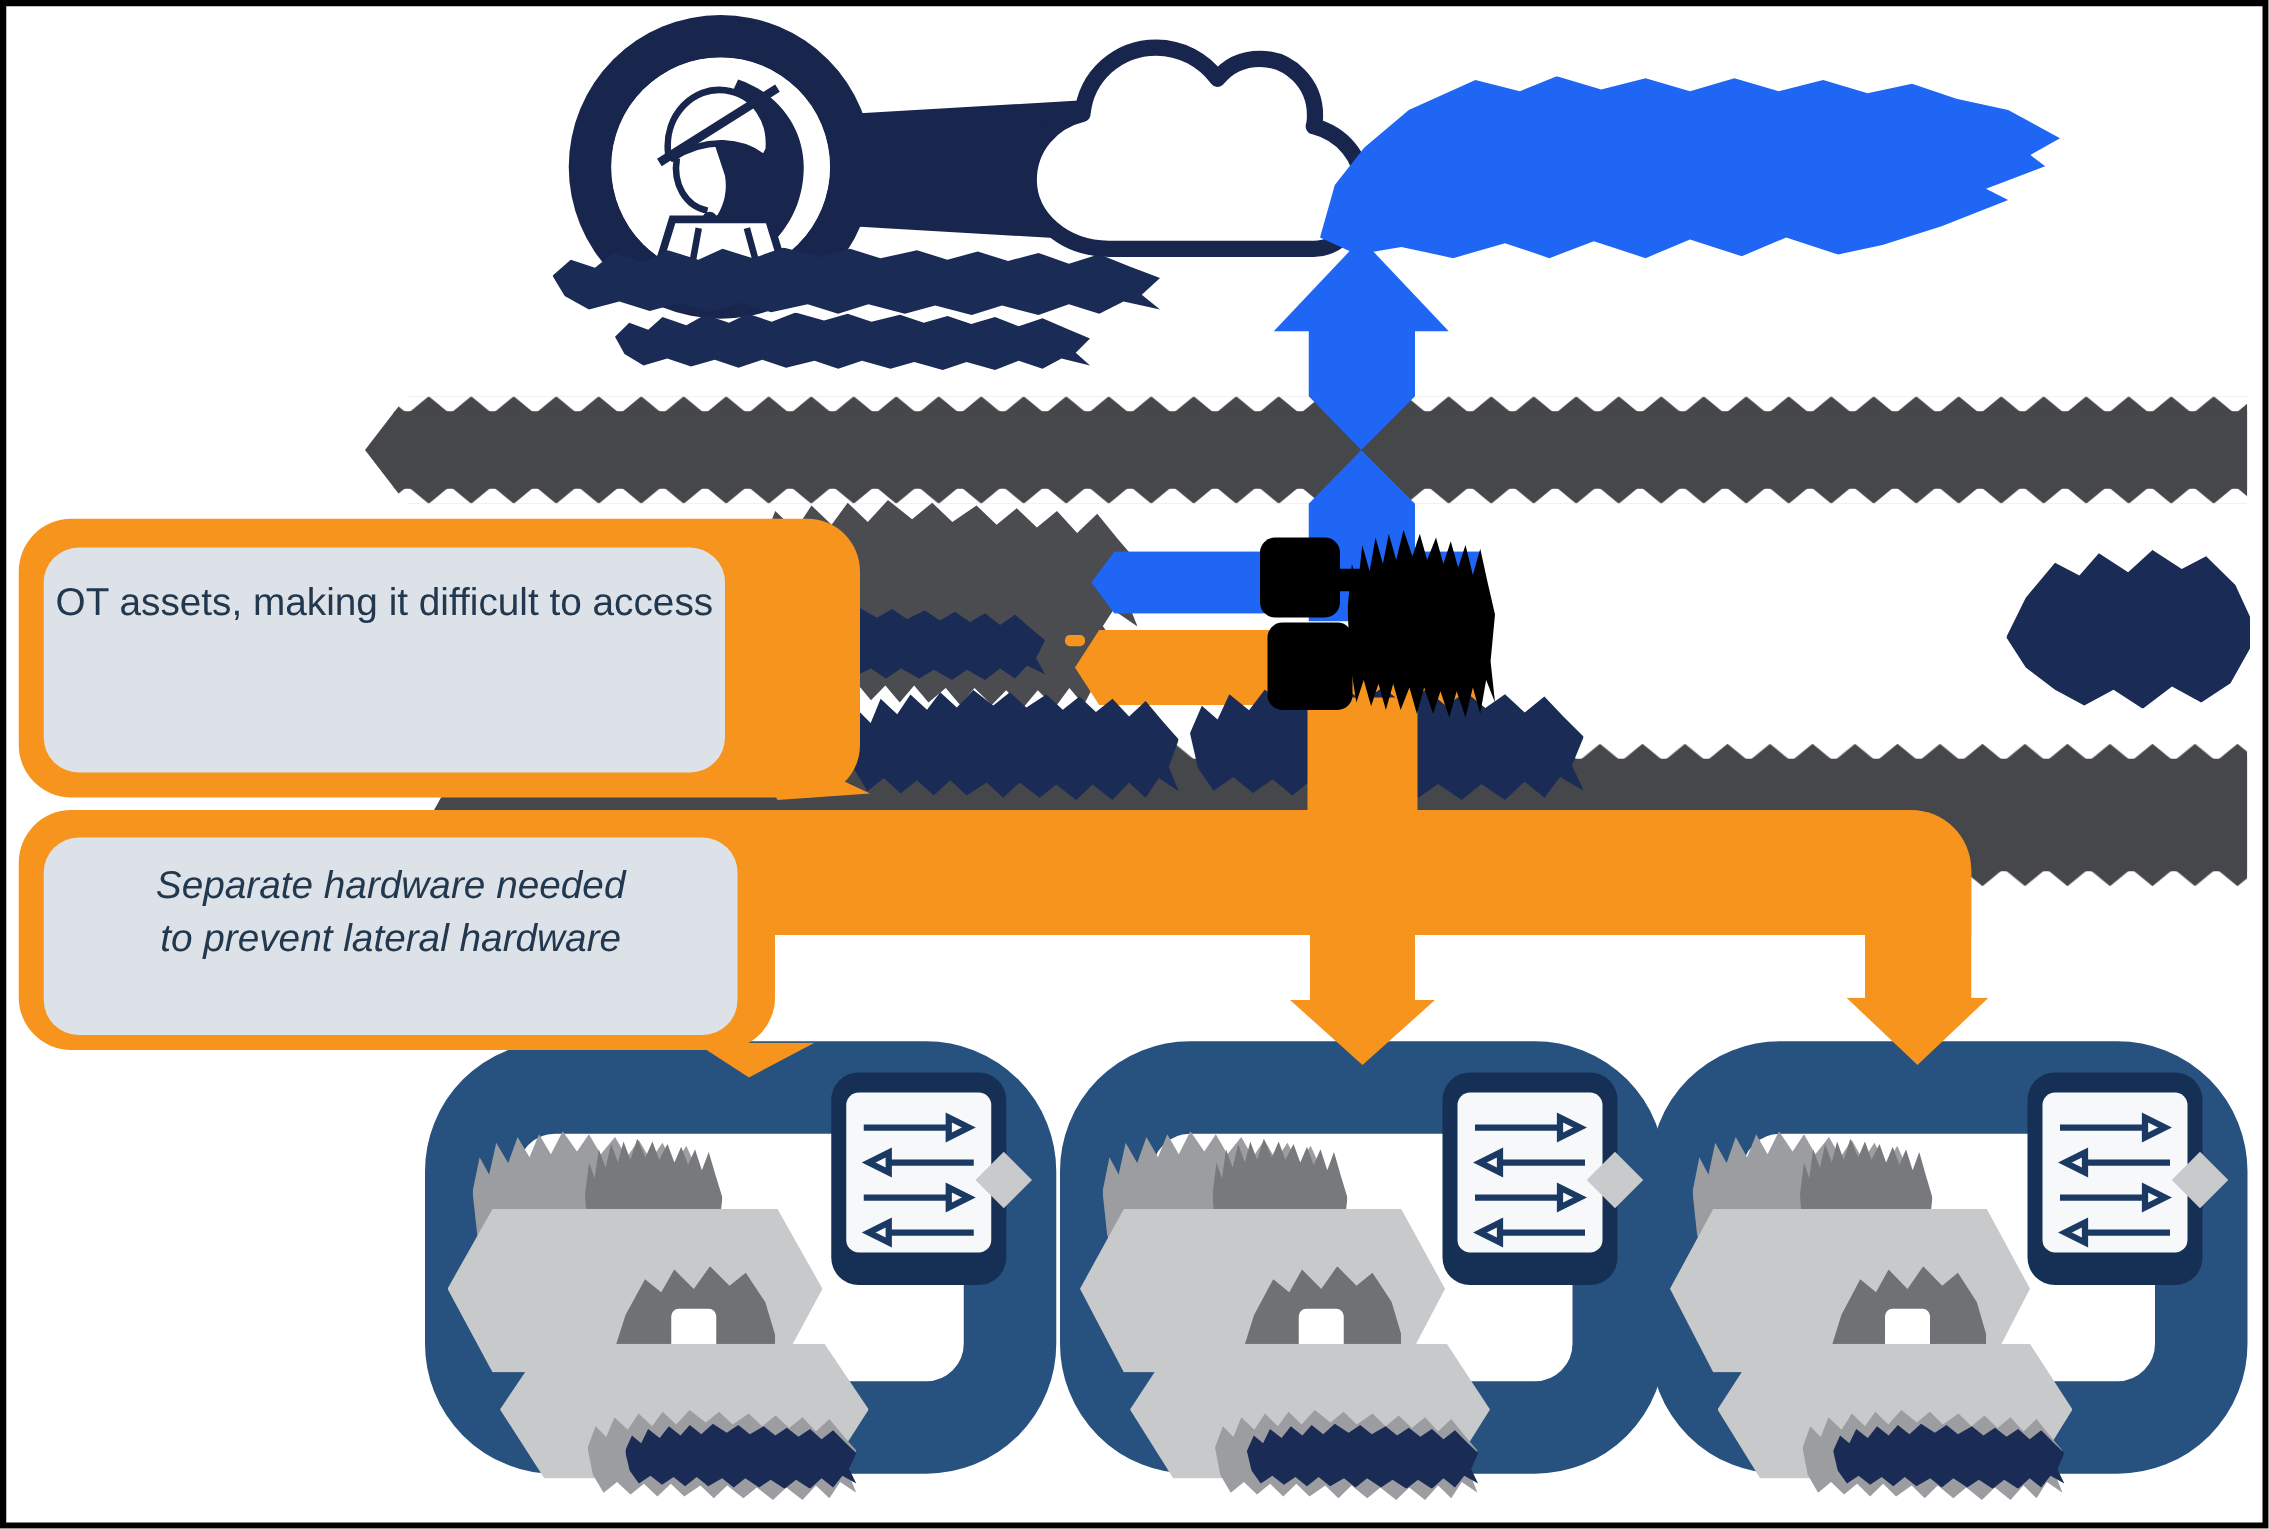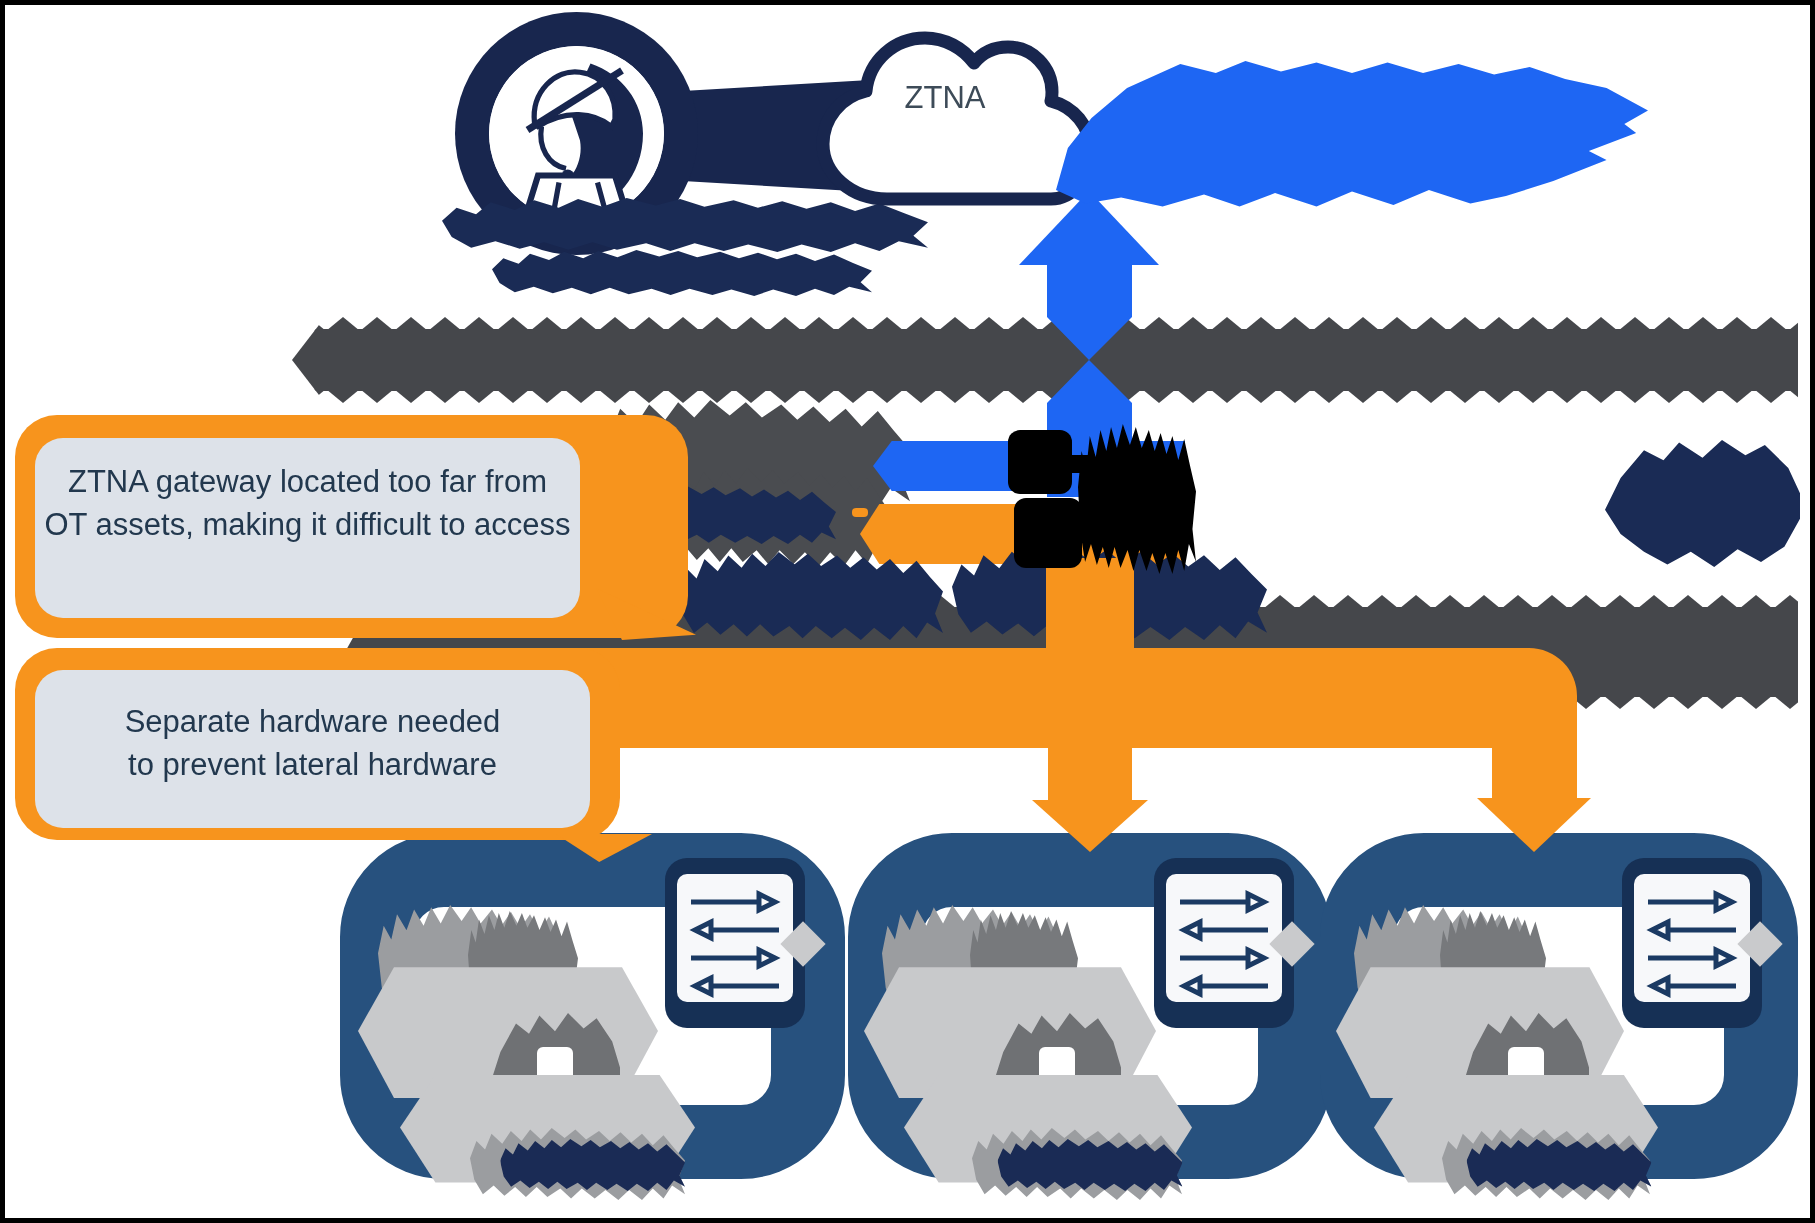--- a/index.html
+++ b/index.html
@@ -109,21 +109,20 @@
 
   <div class="abs navy-blob garble" style="left:442px;top:198px;width:486px;height:54px;"></div>
   <div class="abs navy-blob garble" style="left:492px;top:250px;width:380px;height:46px;"></div>
 
   <svg class="abs" style="left:795px;top:15px;" width="310" height="200" viewBox="0 0 310 200">
     <path d="M256 184 L92 184 C56 184 28 159 28 129 C28 103 46 82 71 76 C74 46 99 23 130 23 C150 23 168 33 179 48
              C187 38 199 32 213 32 C237 32 257 52 257 77 C257 80 257 83 256 86 C279 92 295 111 295 134
              C295 162 278 184 256 184 Z" fill="#ffffff" stroke="#18264E" stroke-width="13" stroke-linejoin="round"></path>
   </svg>
   <div class="cloud-text">
-    <div>ZTNA</div>
   </div>
 
   <div class="abs" style="left:1056px;top:58px;width:592px;height:150px;background:#1E66F3;
        clip-path:polygon(21% 4%,27% 10%,32% 2%,38% 9%,44% 3%,50% 10%,56% 3%,62% 10%,68% 4%,74% 11%,80% 6%,
        86% 14%,93% 20%,100% 35%,96% 44%,98% 50%,90% 62%,93% 68%,84% 82%,76% 92%,70% 97%,63% 88%,57% 98%,
        50% 89%,44% 99%,37% 90%,31% 99%,25% 91%,18% 99%,11% 93%,5% 97%,0% 88%,2% 60%,6% 40%,12% 20%);"></div>
 
   <div class="abs larrow" style="left:873px;top:441px;width:312px;height:50px;background:#1E66F3;"></div>
 
   <div class="abs orange" style="left:852px;top:508px;width:16px;height:9px;border-radius:4px;"></div>
@@ -242,28 +241,27 @@
   <div class="abs orange" style="left:420px;top:648px;width:1157px;height:100px;border-radius:0 48px 0 0;"></div>
   <div class="abs orange" style="left:1048px;top:748px;width:84px;height:58px;"></div>
   <div class="abs orange head" style="left:1032px;top:800px;width:116px;height:52px;"></div>
   <div class="abs orange" style="left:1492px;top:696px;width:85px;height:108px;"></div>
   <div class="abs orange head" style="left:1477px;top:798px;width:114px;height:54px;"></div>
 
   <div class="co-orange" style="left:15px;top:415px;width:673px;height:223px;"></div>
   <div class="tri" style="left:596px;top:588px;width:100px;height:52px;clip-path:polygon(0 0,100% 90%,26% 100%);"></div>
   <div class="co-gray" style="left:35px;top:438px;width:545px;height:180px;">
     <div class="pad" style="top:22px;">
-      <div>ZTNA gateway located too far from</div>
       <div>OT assets, making it difficult to access</div>
     </div>
   </div>
 
   <div class="co-orange" style="left:15px;top:648px;width:605px;height:192px;"></div>
   <div class="tri" style="left:556px;top:834px;width:96px;height:28px;clip-path:polygon(0 0,100% 0,45% 100%);"></div>
   <div class="co-gray" style="left:35px;top:670px;width:555px;height:158px;">
-    <div class="pad" style="top:30px;">
+    <div class="pad" style="top:16px;font-style:italic;">
       <div>Separate hardware needed</div>
       <div>to prevent lateral hardware</div>
     </div>
   </div>
 
   <div class="frame"></div>
 </div>
 
 </body></html>

